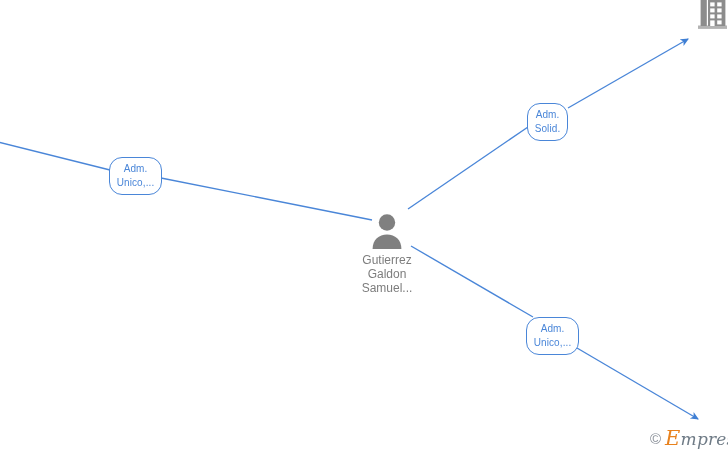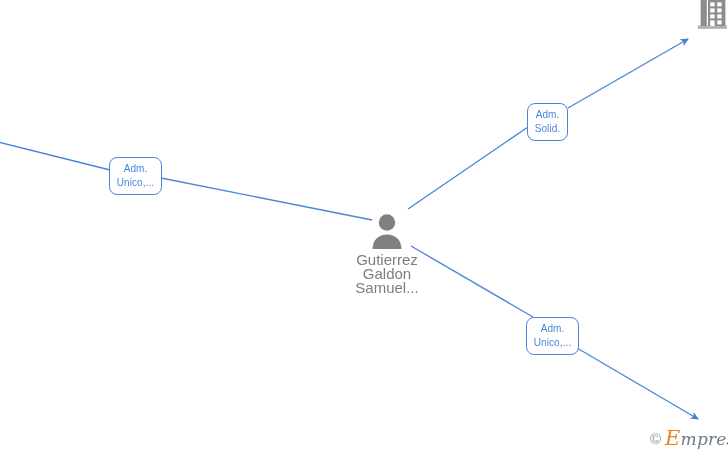--- a/index.html
+++ b/index.html
@@ -21,21 +21,21 @@
     top: 0;
     width: 728px;
     height: 450px;
   }
 
   
   .rel-box {
     position: absolute;
     box-sizing: border-box;
     border: 1.4px solid #4a86d8;
-    border-radius: 8px;
+    border-radius: 13px;
     background: #ffffff;
     color: #4a86d8;
     font-size: 10px;
     line-height: 14px;
     text-align: center;
     padding: 4px 4px 3px 4px;
     white-space: pre-line;
     letter-spacing: .1px;
   }
 
@@ -48,21 +48,21 @@
   .avatar-wrap {
     width: 130px;
     height: 38px;
     display: flex;
     align-items: flex-end;
     justify-content: center;
   }
   .person-label {
     margin-top: 4px;
     color: #7d7d7d;
-    font-size: 15px;
+    font-size: 12px;
     line-height: 14px;
     white-space: pre-line;
   }
 
   
   .company-node {
     position: absolute;
   }
 
   

